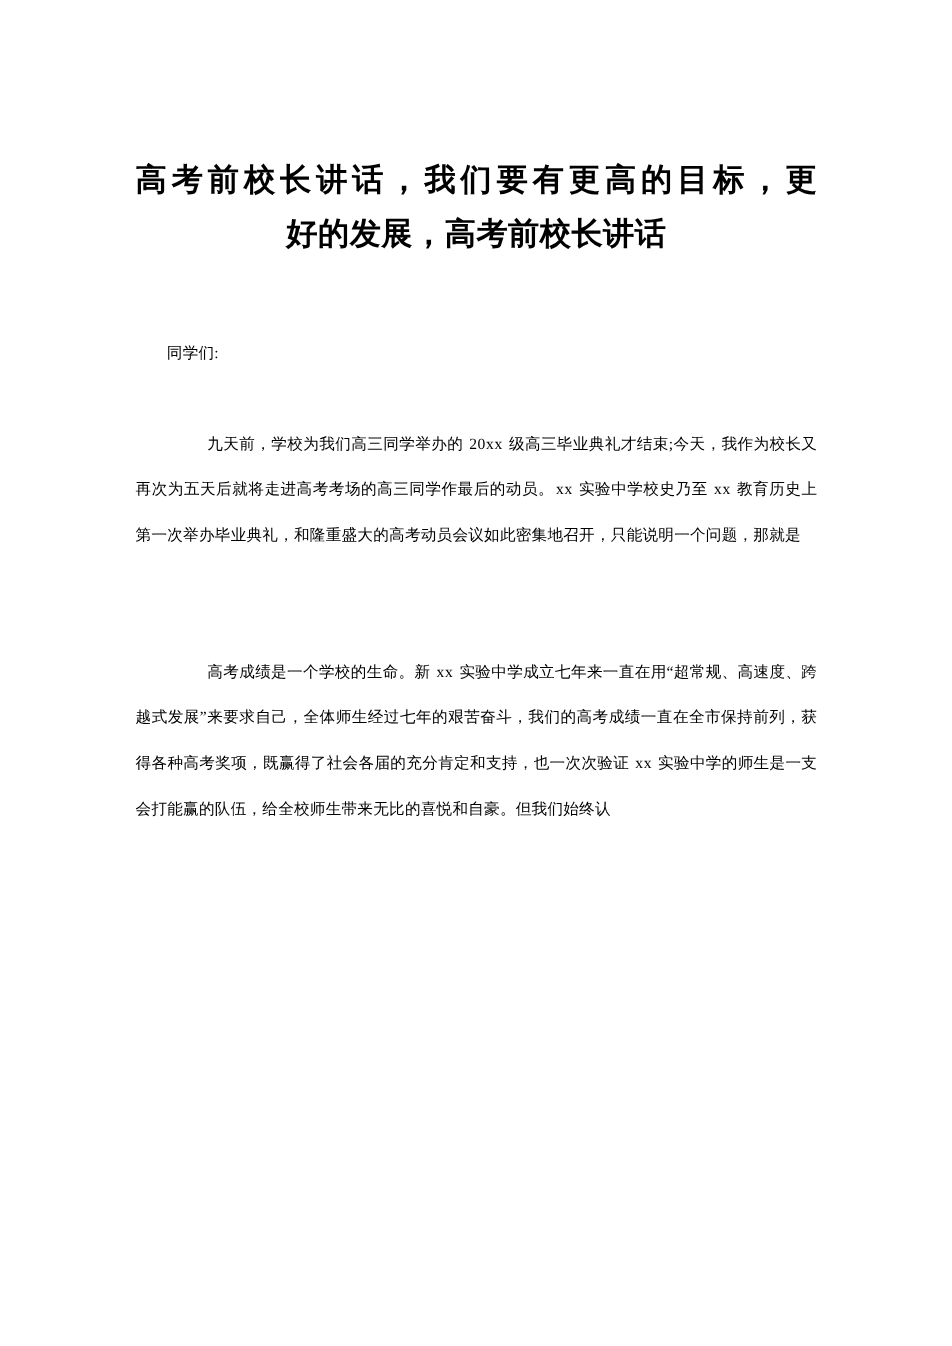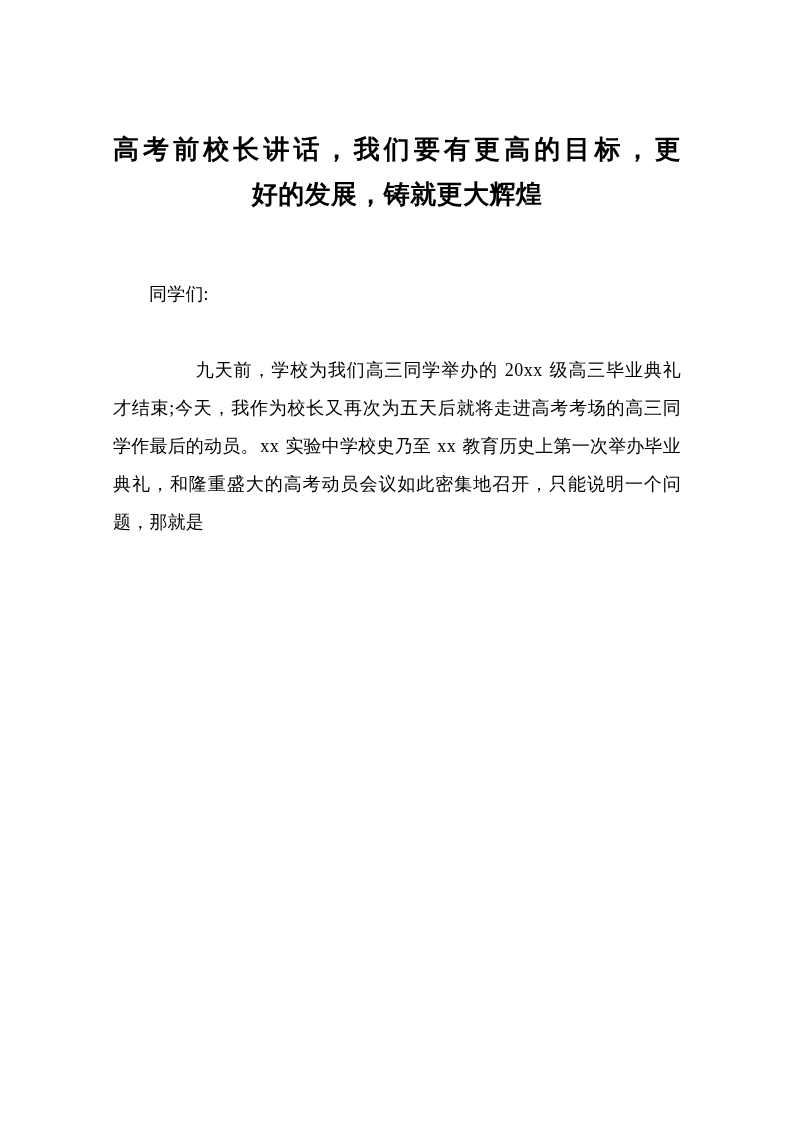--- a/index.html
+++ b/index.html
@@ -49,21 +49,21 @@
   .title-line.line-1 {
     text-align: justify;
     text-align-last: justify;
   }
   .title-line.line-2 {
     text-align: center;
   }
 
   .para {
     margin: 0;
-    font-size: 18px;
+    font-size: 13px;
     line-height: 38px;
     text-align: justify;
     text-align-last: left;
     letter-spacing: 0.2px;
     word-break: break-all;
   }
 
   .spacer-salutation { height: 58px; }
   .spacer-para       { height: 38px; }
 
@@ -78,31 +78,32 @@
   }
 </style>
 </head>
 <body>
 
 <div class="page">
   <div class="doc-body">
 
     <h1 class="doc-title">
       <span class="title-line line-1">高考前校长讲话，我们要有更高的目标，更</span>
-      <span class="title-line line-2">好的发展，铸就更大辉煌</span>
+      <span class="title-line line-2">好的发展，高考前校长讲话</span>
     </h1>
 
     <div class="spacer-salutation"></div>
 
     <p class="para indent-1">同学们:</p>
 
     <div class="spacer-para"></div>
 
     <p class="para indent-deep">九天前，学校为我们高三同学举办的 <span class="latin">20xx</span> 级高三毕业典礼才结束;今天，我作为校长又再次为五天后就将走进高考考场的高三同学作最后的动员。<span class="latin">xx</span> 实验中学校史乃至 <span class="latin">xx</span> 教育历史上第一次举办毕业典礼，和隆重盛大的高考动员会议如此密集地召开，只能说明一个问题，那就是</p>
 
     <div class="spacer-para"></div>
 
 
     <div class="spacer-para"></div>
 
+    <p class="para indent-deep">高考成绩是一个学校的生命。新 <span class="latin">xx</span> 实验中学成立七年来一直在用“超常规、高速度、跨越式发展”来要求自己，全体师生经过七年的艰苦奋斗，我们的高考成绩一直在全市保持前列，获得各种高考奖项，既赢得了社会各届的充分肯定和支持，也一次次验证 <span class="latin">xx</span> 实验中学的师生是一支会打能赢的队伍，给全校师生带来无比的喜悦和自豪。但我们始终认</p>
 
   </div>
 </div>
 
 </body></html>

